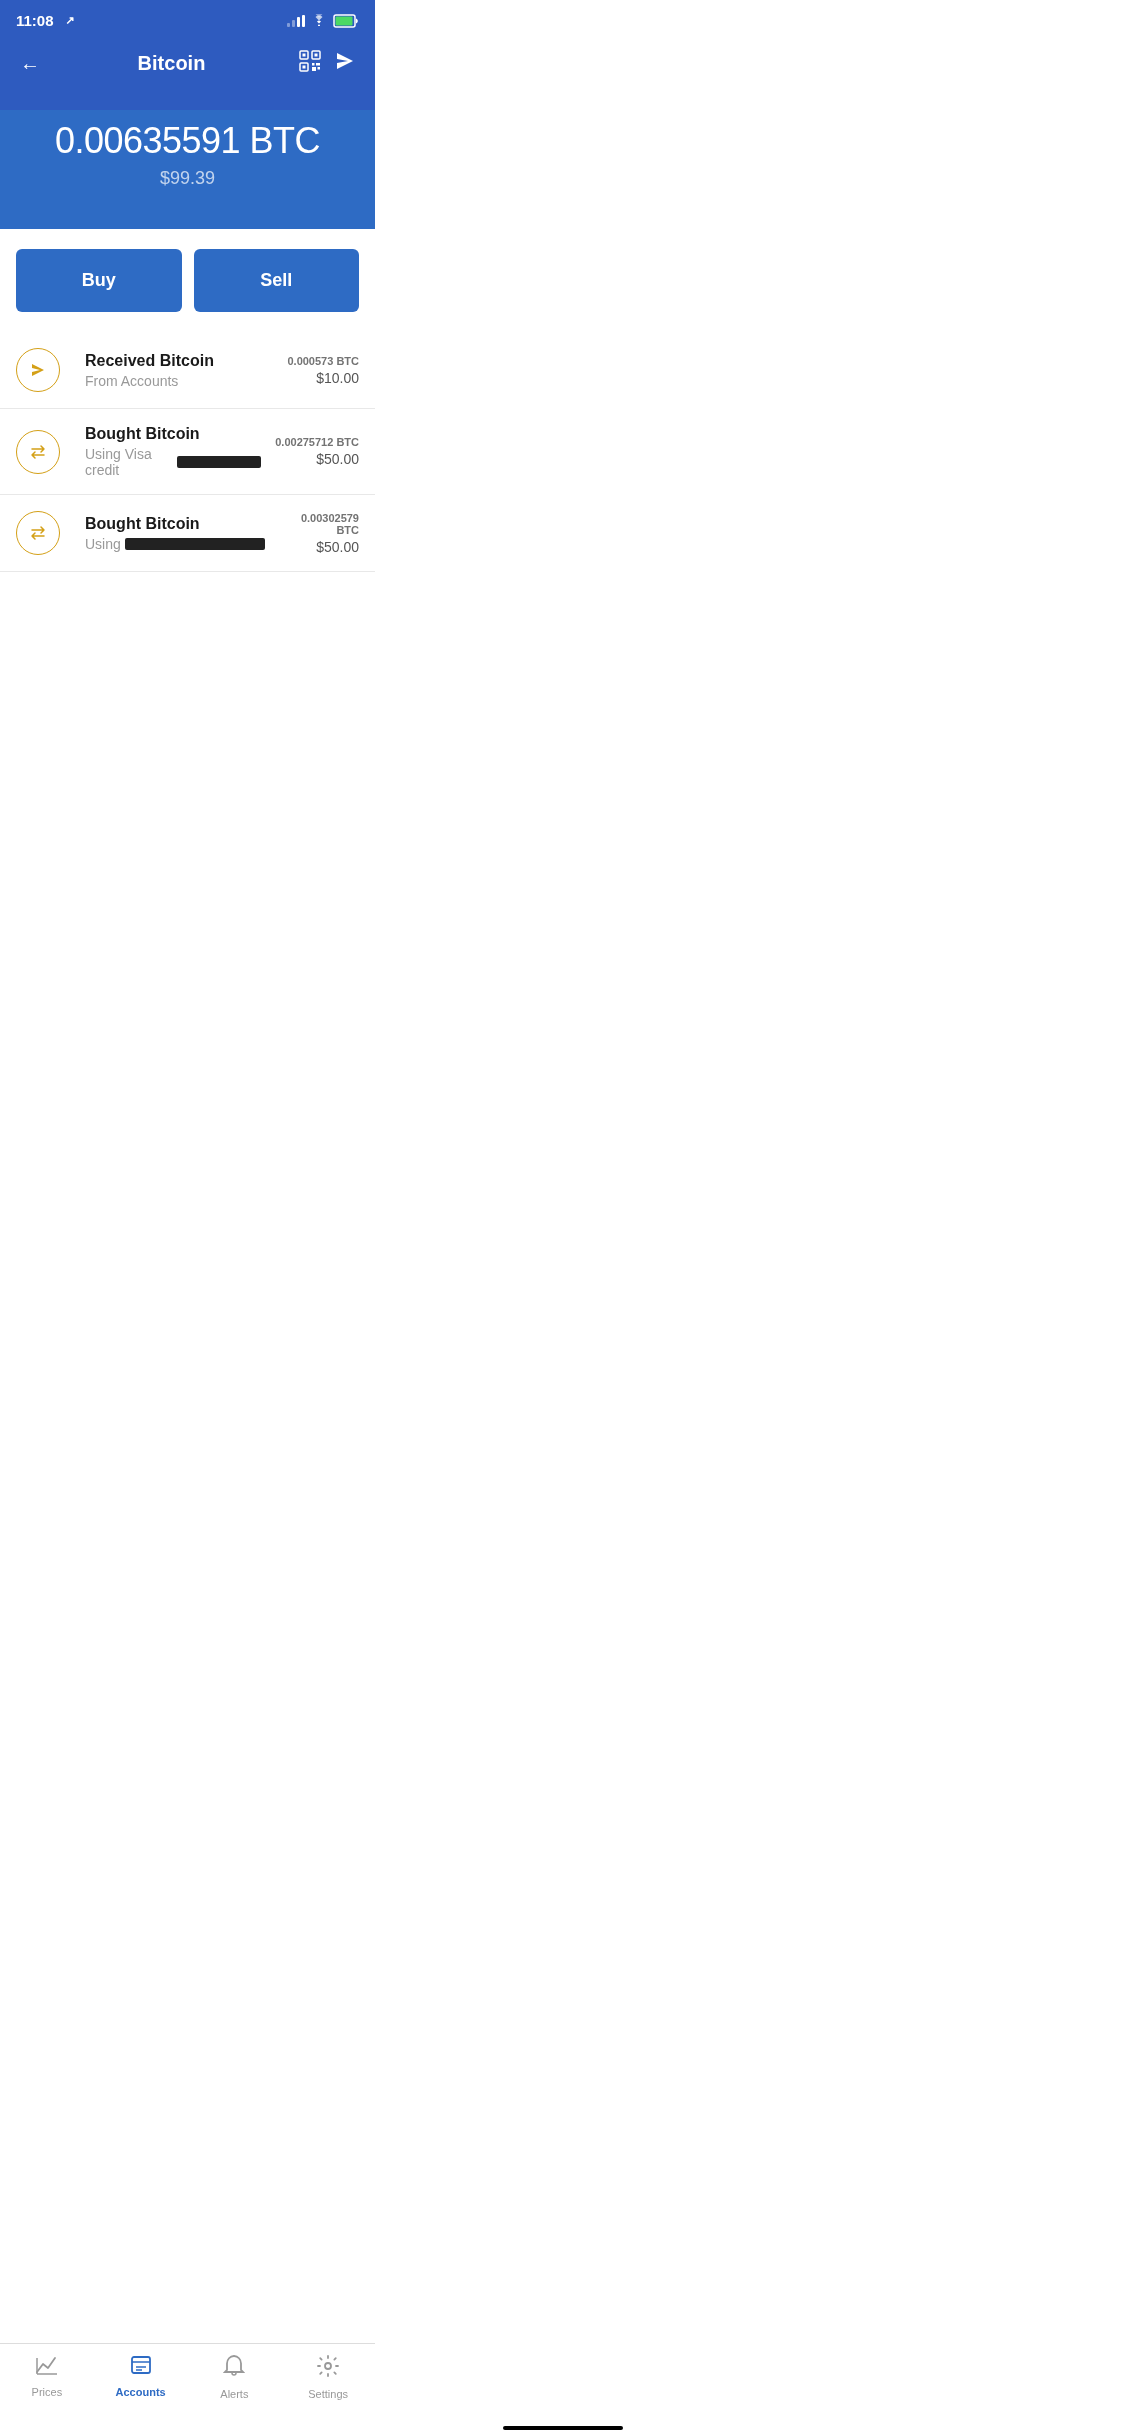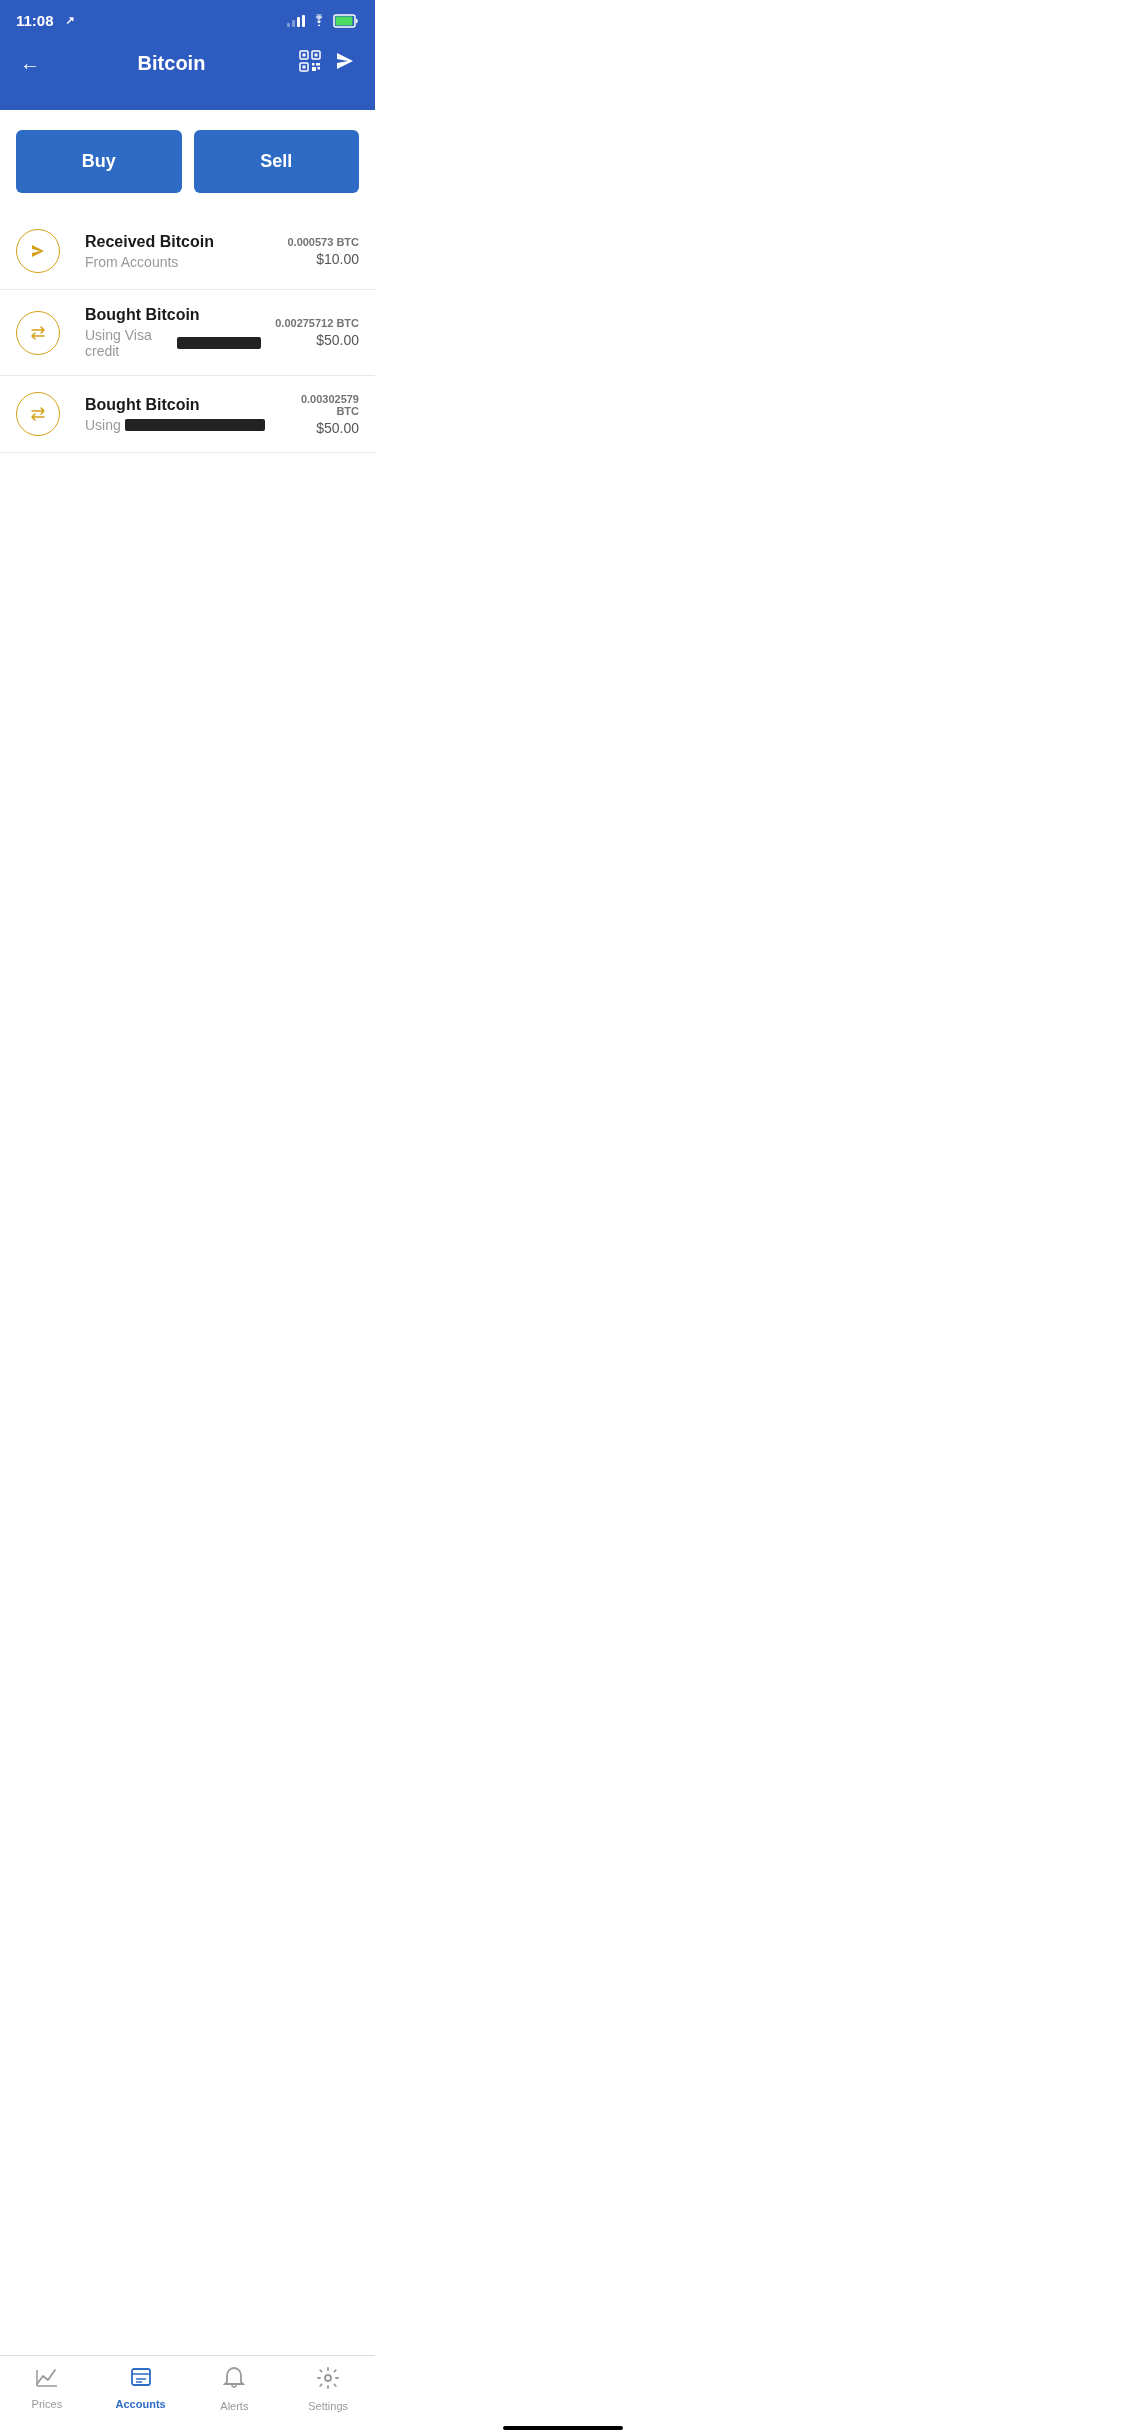--- a/index.html
+++ b/index.html
@@ -169,21 +169,21 @@
       margin-bottom: 3px;
     }
     .tx-usd {
       font-size: 14px;
       color: #555;
     }
 
     
     .bottom-nav {
       position: fixed;
-      bottom: 0;
+      bottom: 12px;
       width: 375px;
       background: #fff;
       border-top: 1px solid #ddd;
       display: flex;
       justify-content: space-around;
       padding: 10px 0 24px;
     }
     .nav-item {
       display: flex;
       flex-direction: column;
@@ -284,20 +284,24 @@
         </svg>
       </span>
       <span class="header-icon" style="font-size:18px;">
         <svg width="20" height="20" viewBox="0 0 20 20" fill="white">
           <path d="M2 2l16 8-16 8V12l11-2-11-2V2z"></path>
         </svg>
       </span>
     </div>
   </div>
 
+  <div class="balance-section">
+    <div class="balance-btc">0.00635591 BTC</div>
+    <div class="balance-usd">$99.39</div>
+  </div>
 
   <div class="action-buttons">
     <button class="action-btn">Buy</button>
     <button class="action-btn">Sell</button>
   </div>
 
   <div class="transactions">
 
     <div class="transaction-item">
       <div class="tx-icon">

